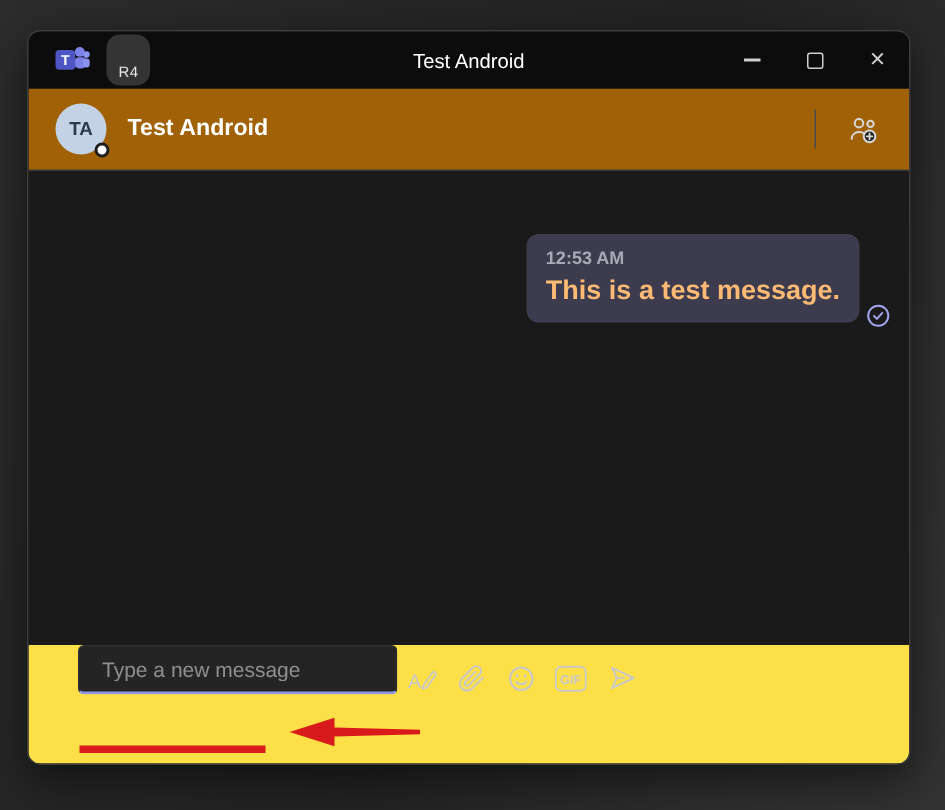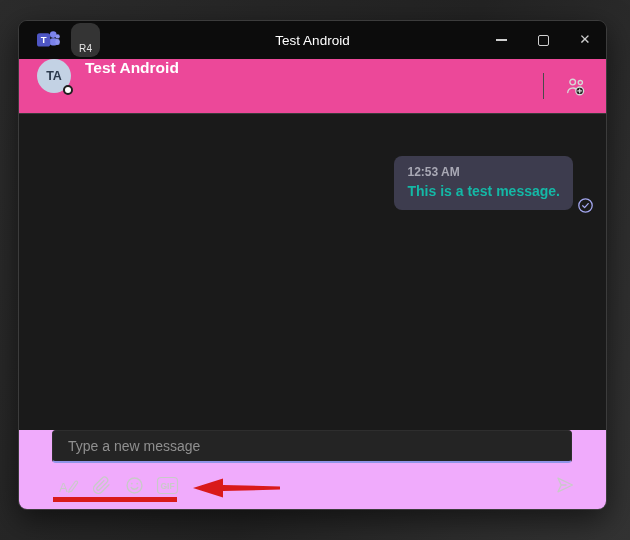--- a/index.html
+++ b/index.html
@@ -14,39 +14,39 @@
   .tlogo{margin-left:17px;display:flex;align-items:center;}
   .ring-badge{margin-left:11px;background:#343434;color:#e6e6e6;font-size:10px;
     padding:20px 8px 3px;border-radius:9px;letter-spacing:.3px;}
   .win-title{position:absolute;left:50%;transform:translateX(-50%);color:#fff;font-size:13.5px;}
   .win-ctls{margin-left:auto;display:flex;height:38px;}
   .ctl{width:42px;height:38px;display:flex;align-items:center;justify-content:center;color:#cfcfcf;cursor:default;}
   .ctl-min-glyph{width:11px;height:1.5px;background:#cfcfcf;}
   .ctl-max-glyph{width:11px;height:11px;border:1.3px solid #cfcfcf;border-radius:2px;}
   .ctl-close-glyph{font-size:13.5px;line-height:1;}
   
-  .chathead{flex:0 0 55px;background:#ec4899;border-bottom:1px solid #3a3a3a;
-    display:flex;padding:0 14px 0 18px;}
+  .chathead{flex:0 0 55px;background:#a16207;border-bottom:1px solid #3a3a3a;
+    display:flex;align-items:center;padding:0 14px 0 18px;}
   .avatar{position:relative;width:34px;height:34px;border-radius:50%;background:#c3d2e4;
     color:#2c3a4d;font-size:12.5px;font-weight:bold;display:flex;align-items:center;justify-content:center;}
   .status-dot{position:absolute;right:-2px;bottom:-2px;width:10px;height:10px;background:#fff;
     border:2.5px solid #1f1f1f;border-radius:50%;}
   .peer-name{margin-left:14px;color:#fff;font-size:15.5px;font-weight:bold;}
   .head-right{margin-left:auto;display:flex;align-items:center;}
   .vdivider{width:1px;height:26px;background:#4a4a4a;margin-right:14px;}
   .icon-btn{width:34px;height:34px;display:flex;align-items:center;justify-content:center;border-radius:4px;}
   
   .chatarea{flex:1 1 auto;position:relative;background:#1a1a1a;}
   .msg-group{position:absolute;top:42px;right:33px;font-weight:bold;}
   .bubble{background:#3d3c4e;border-radius:8px;padding:9px 13px 11px;min-width:140px;}
   .msg-time{color:#a9a9b5;font-size:12px;margin-bottom:4px;}
-  .msg-text{color:#14b8a6;font-size:14px;}
+  .msg-text{color:#fdba74;font-size:18px;}
   .receipt{position:absolute;right:-21px;bottom:-4px;display:flex;}
   
-  .composer{flex:0 0 79px;background:#f0abfc;padding:0 34px 8px 33px;display:flex;flex-direction:column;}
+  .composer{flex:0 0 79px;background:#fde047;padding:0 34px 8px 33px;display:flex;flex-direction:row;}
   .input-box{height:33px;background:#242424;border:1px solid #2e2e2e;border-bottom:2px solid #9095e8;
     border-radius:4px;display:flex;align-items:center;padding:0 15px;}
   .input-box input{flex:1;background:transparent;border:none;outline:none;color:#ddd;font-size:14px;padding:0;}
   .input-box input::placeholder{color:#8f8f8f;}
   .toolbar{display:flex;align-items:center;margin-top:7px;height:30px;padding-left:3px;}
   .tool-btn{width:26px;height:26px;margin-right:7px;display:flex;align-items:center;justify-content:center;border-radius:3px;}
   .send-btn{margin-left:auto;width:30px;height:28px;display:flex;align-items:center;justify-content:center;margin-right:-8px;}
   
   .red-underline{position:absolute;left:53px;top:497px;width:124px;height:5px;background:#d91a1a;}
   .red-arrow{position:absolute;left:190px;top:476px;}

